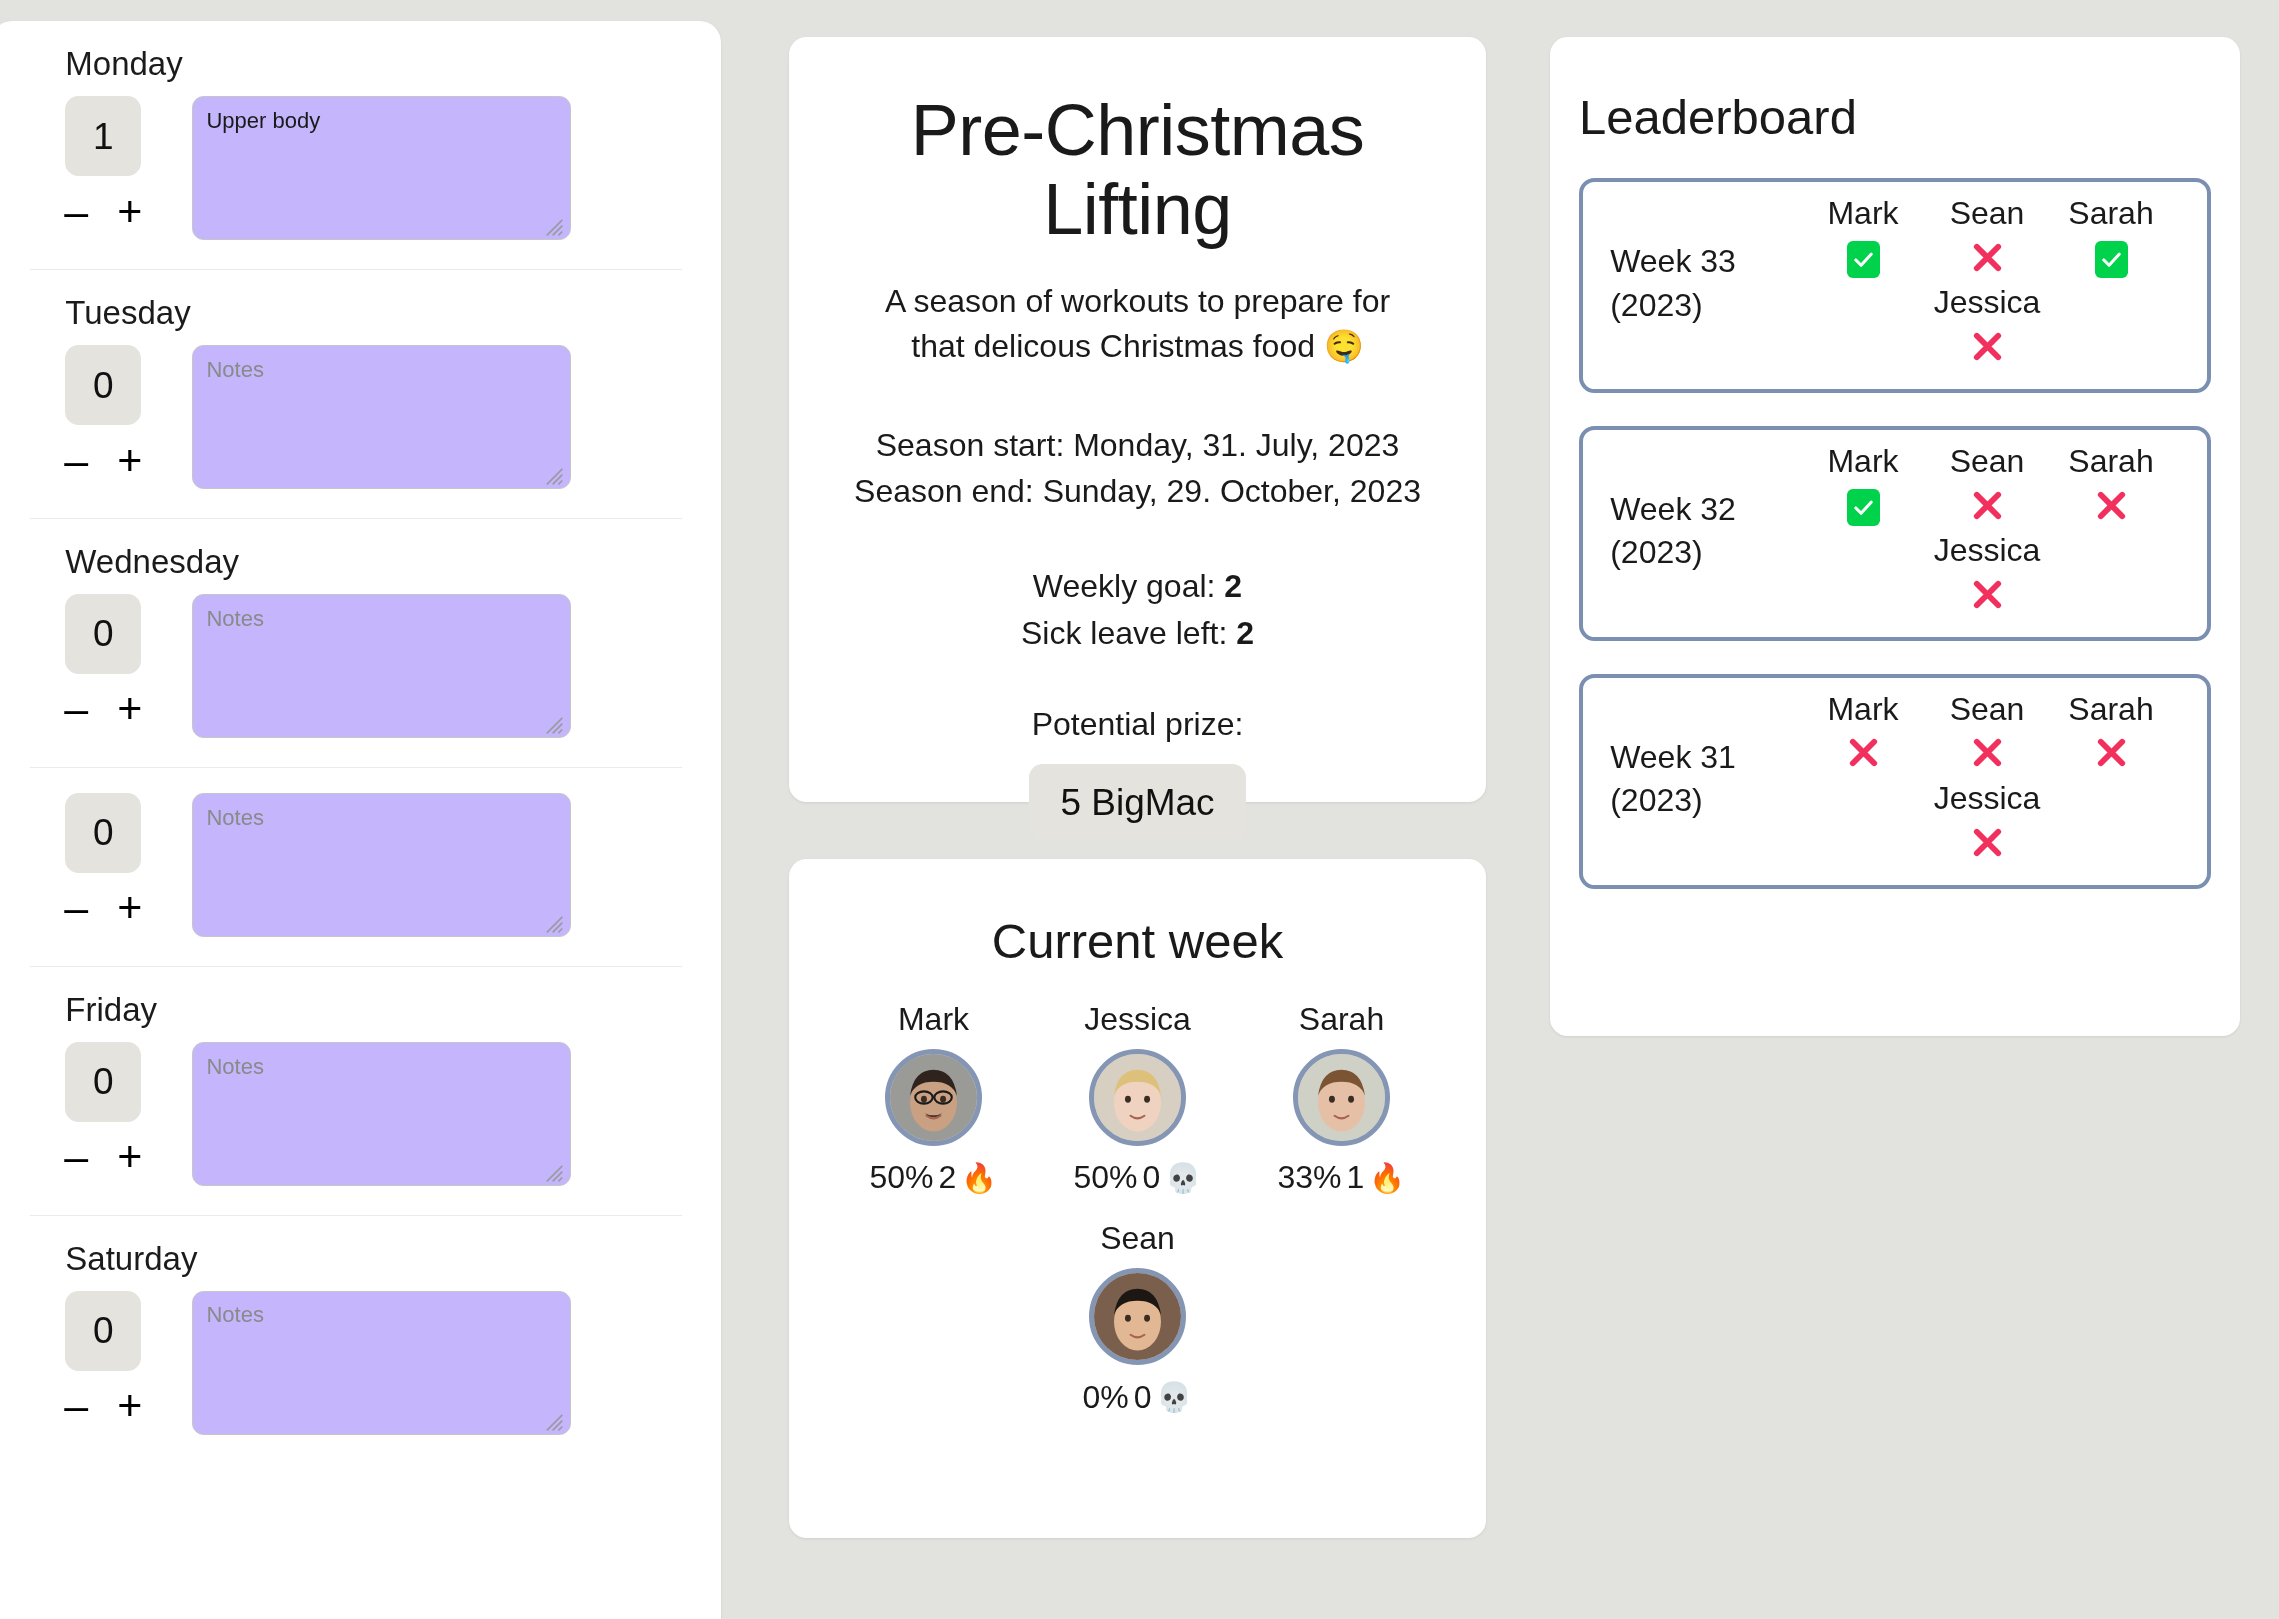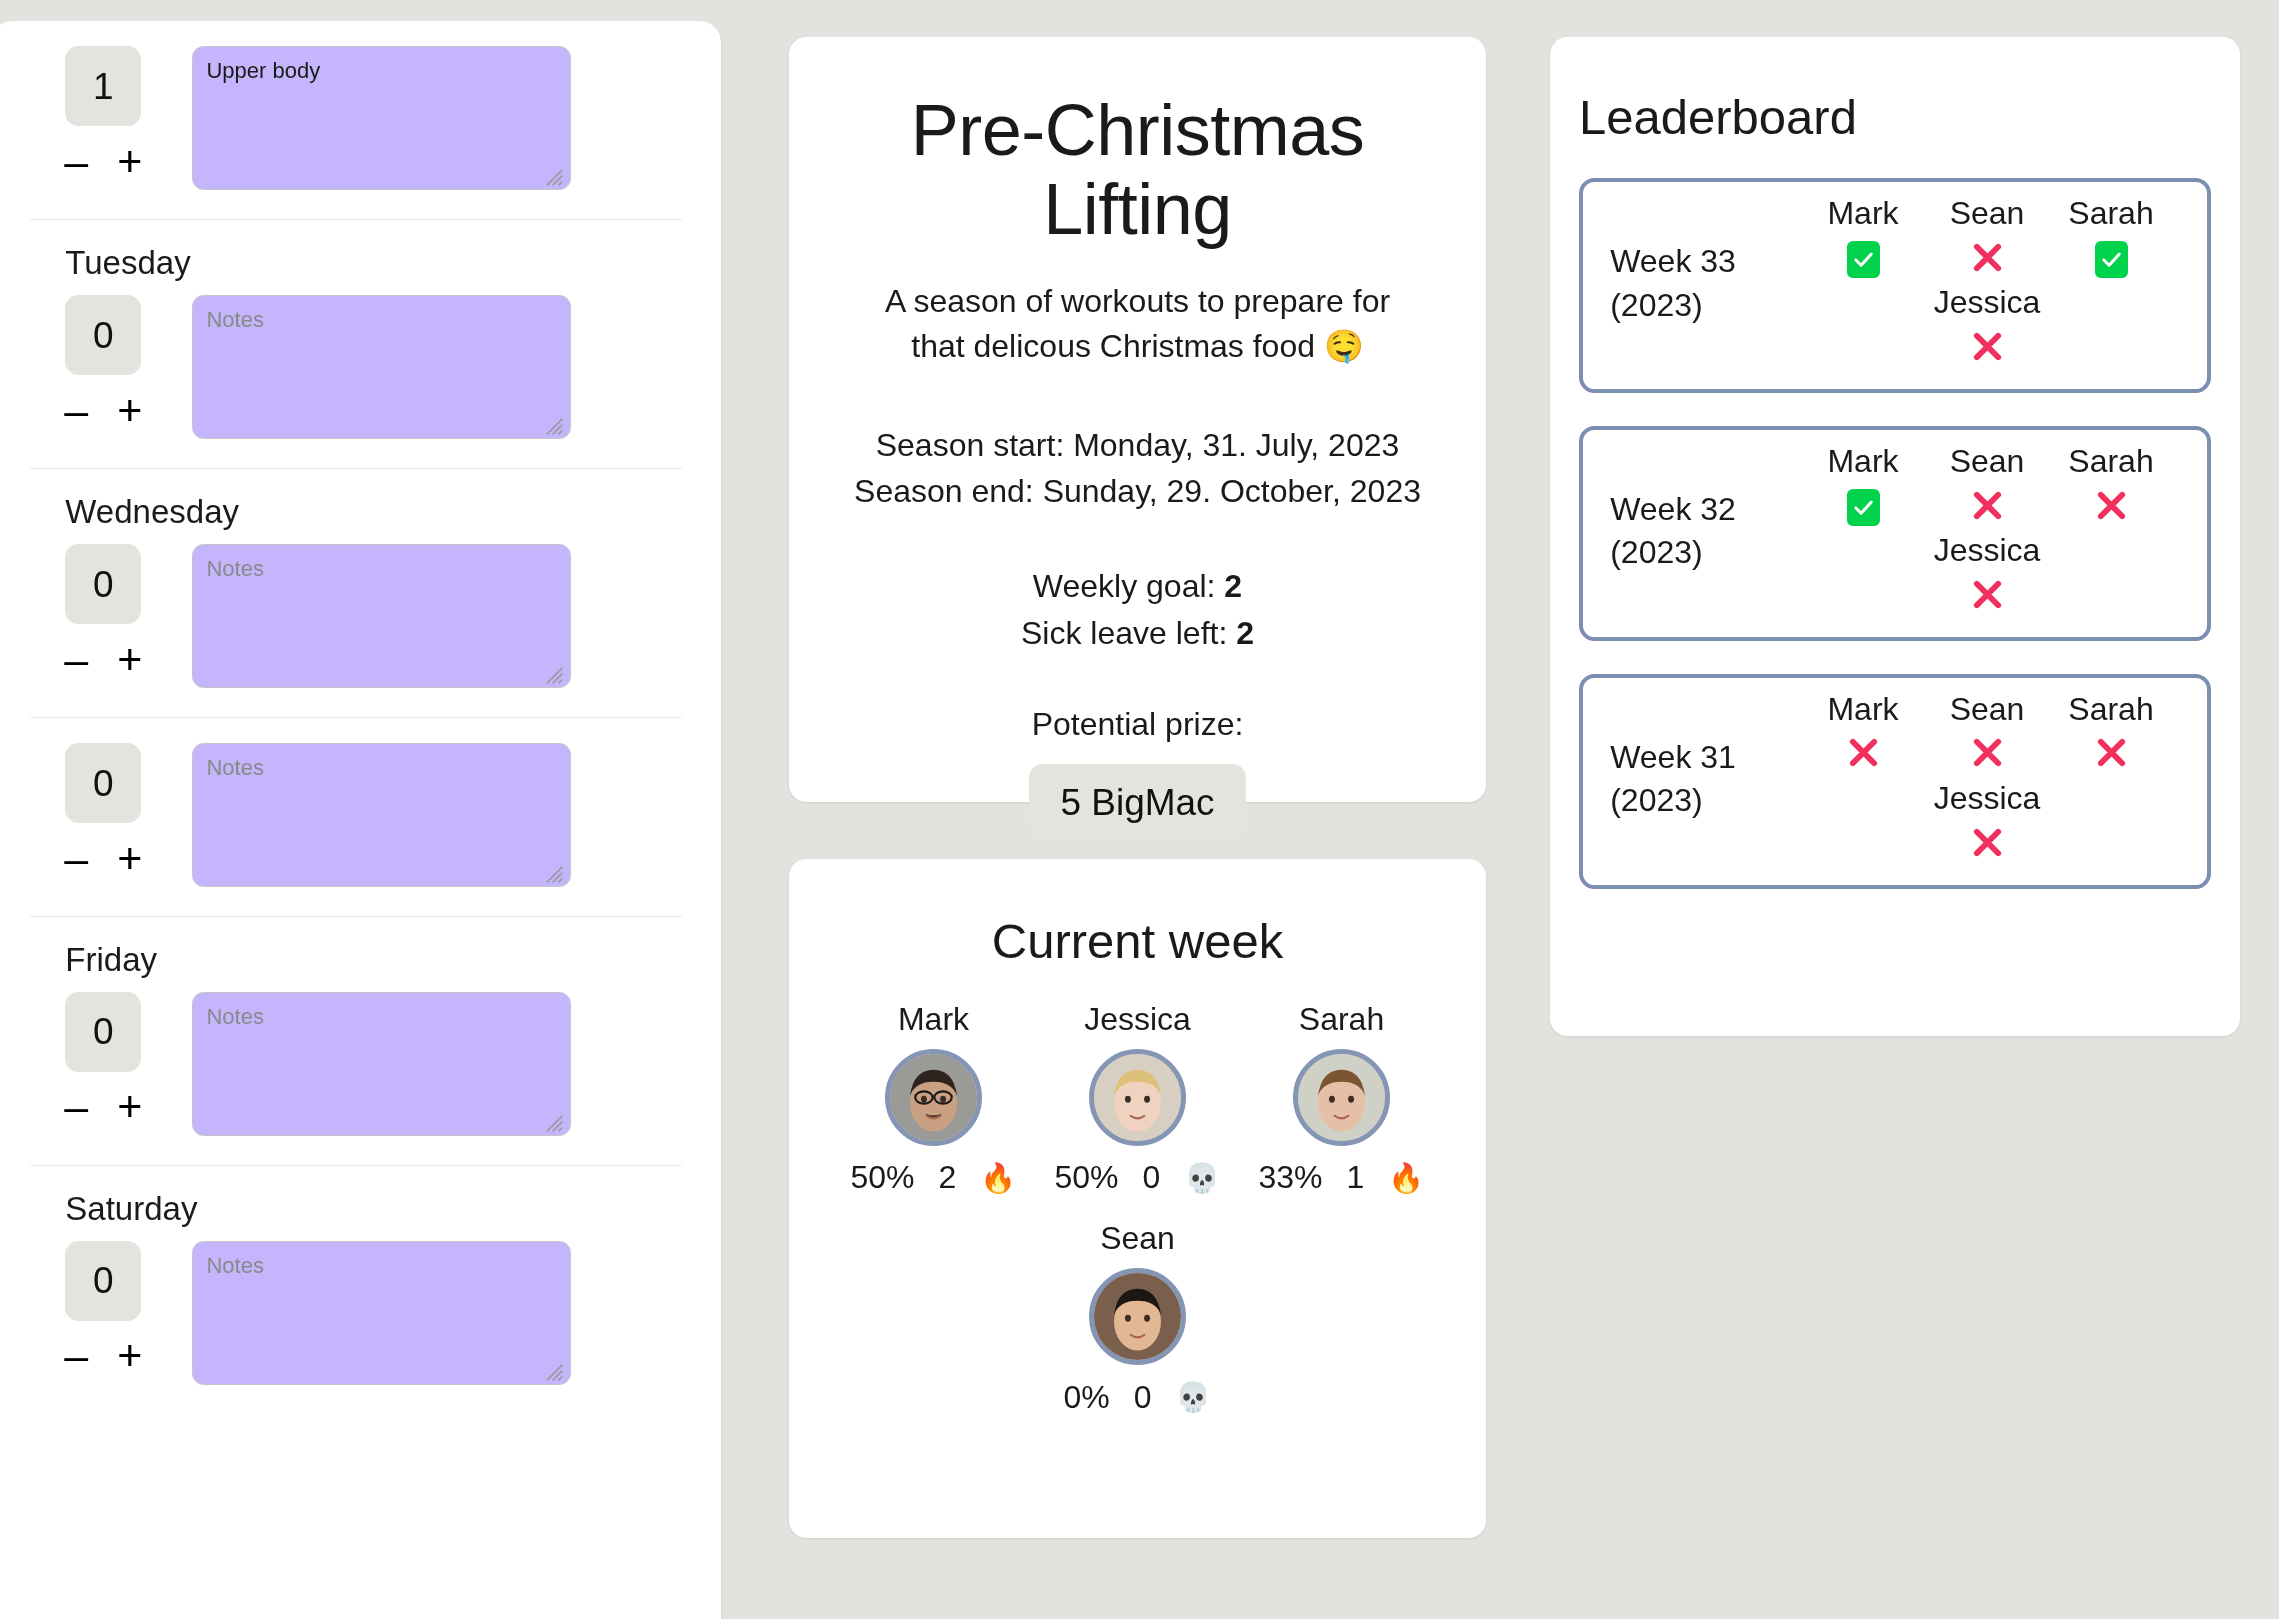--- a/index.html
+++ b/index.html
@@ -212,21 +212,21 @@
     overflow: hidden;
     position: relative;
     background: #cfcfcf;
   }
   .avatar svg { display: block; width: 100%; height: 100%; }
   .person-stats {
     margin-top: 13.6px;
     font-size: 32px;
     display: flex;
     align-items: center;
-    gap: 24px;
+    gap: 5px;
     white-space: nowrap;
   }
   .person-stats .emo { font-size: 29px; }
   .people-row-single {
     display: flex;
     justify-content: center;
     margin-top: 25px;
   }
 
   
@@ -299,20 +299,21 @@
     margin-top: 3.9px;
   }
 </style>
 </head>
 <body>
 
 <div class="page">
 
   <section class="card" id="week-planner">
       <div class="day-row">
+        <div class="day-name">Monday</div>
         <div class="day-body">
           <div class="counter-col">
             <div class="counter-value">1</div>
             <div class="counter-btns">
               <button class="step-btn">–</button>
               <button class="step-btn">+</button>
             </div>
           </div>
           <div class="notes-wrap"><textarea class="notes-box" placeholder="Notes" style="">Upper body</textarea><svg class="resize-grip" viewBox="0 0 22 22" aria-hidden="true">
               <path d="M21 5 L5 21 M21 11 L11 21 M21 17 L17 21" stroke="#9a9a9a" stroke-width="1.6" fill="none"></path>

